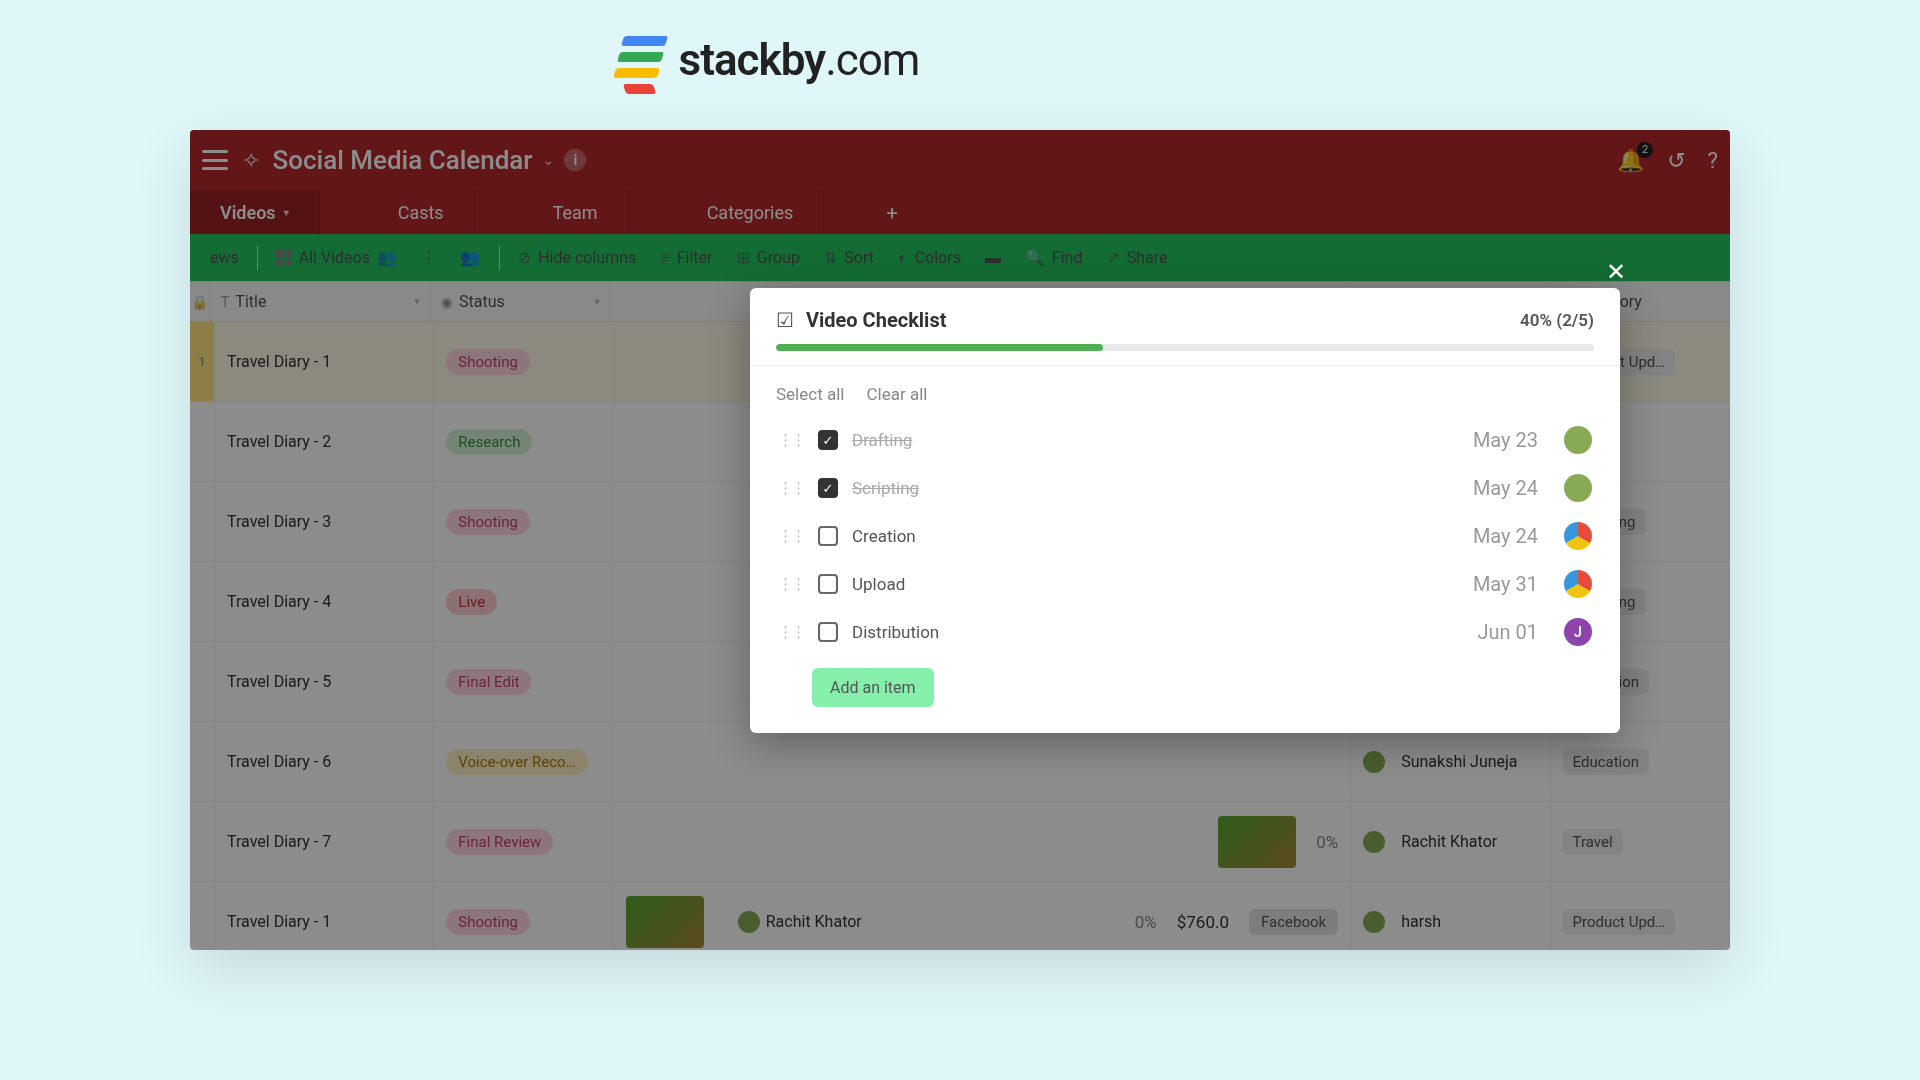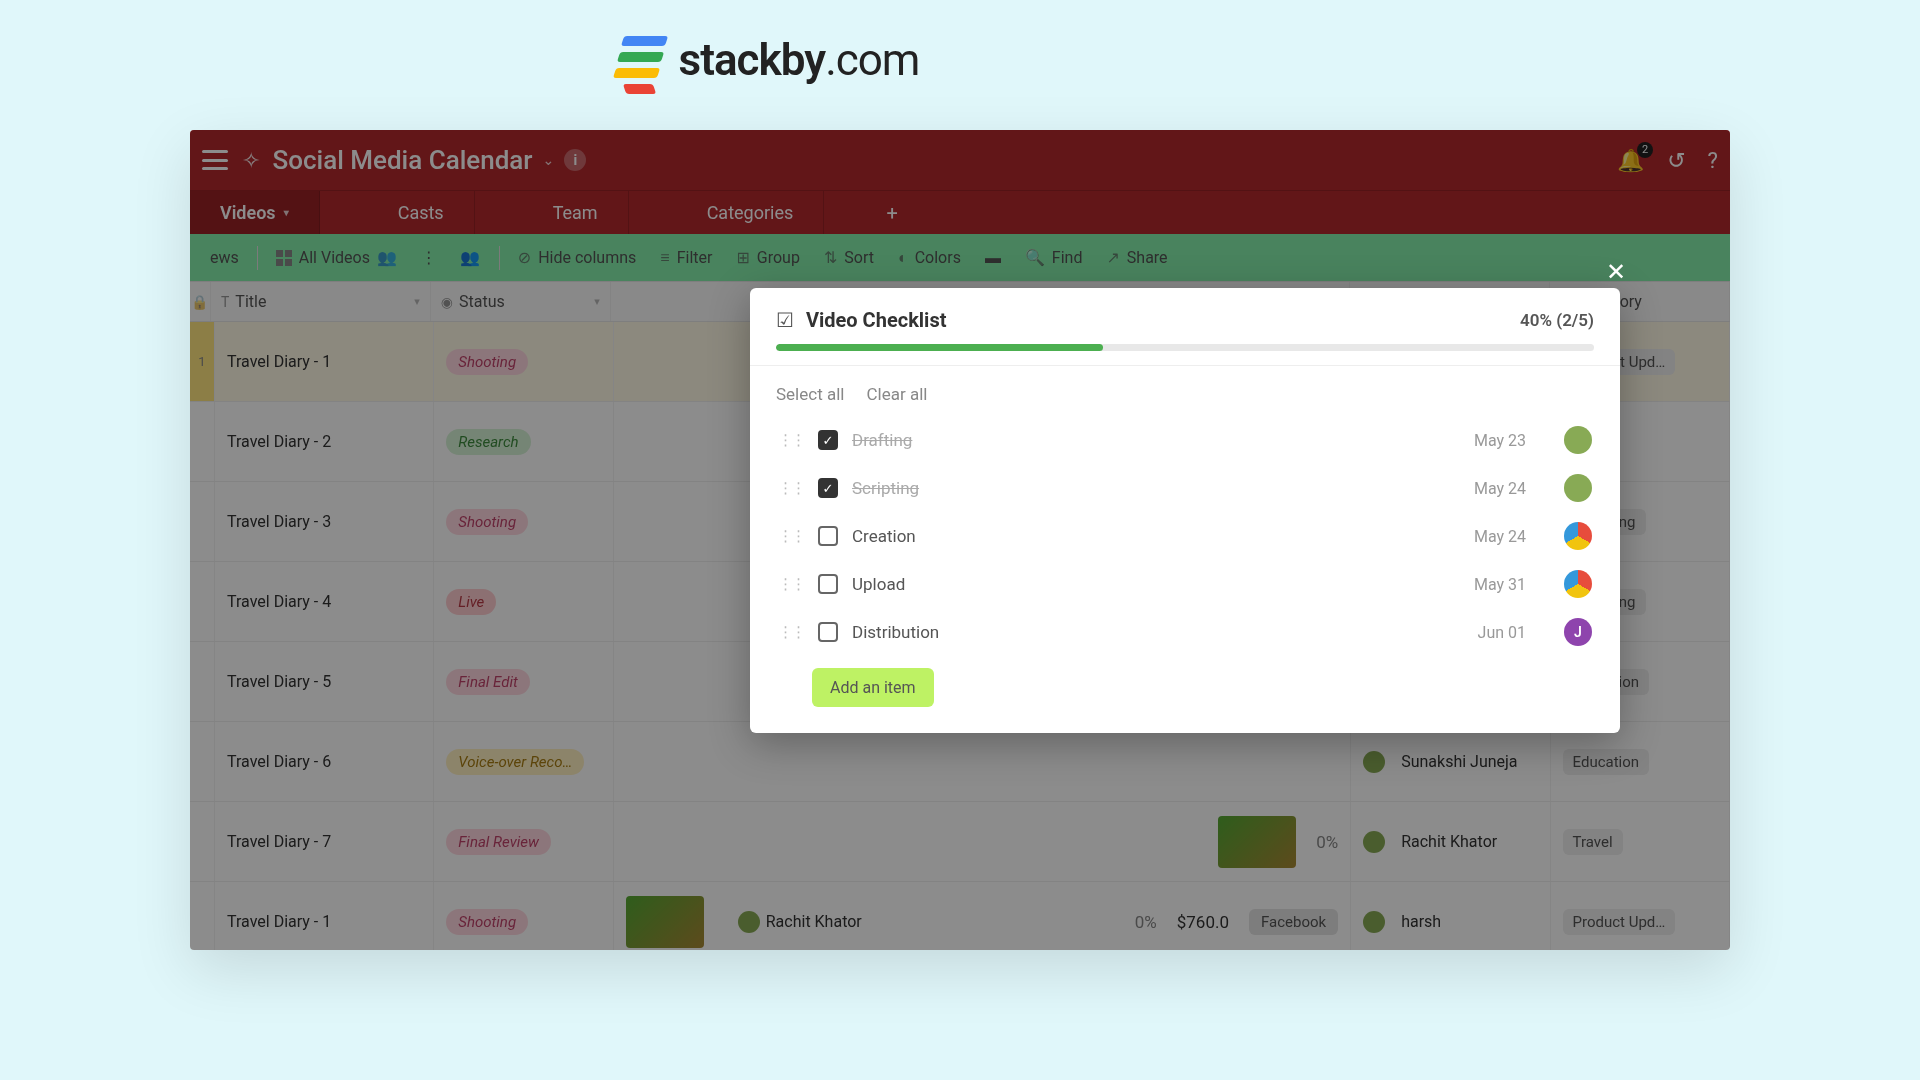--- a/index.html
+++ b/index.html
@@ -29,21 +29,21 @@
 .hdr-spacer { flex: 1; }
 .hdr-icon { margin-left: 22px; font-size: 22px; position: relative; cursor: pointer; }
 .bell-badge { position: absolute; top: -6px; right: -8px; background: #222; color: #fff; font-size: 11px; min-width: 16px; height: 16px; border-radius: 8px; display: flex; align-items: center; justify-content: center; padding: 0 3px; }
 
 .tabs-row { height: 44px; background: #b3282d; display: flex; align-items: stretch; border-top: 1px solid rgba(0,0,0,0.15); gap: 48px; }
 .tab { padding: 0 30px; display: flex; align-items: center; font-size: 18px; color: #fff; border-right: 1px solid rgba(0,0,0,0.15); cursor: pointer; }
 .tab.active { background: #9a2126; font-weight: 600; }
 .tab .tri { margin-left: 8px; font-size: 10px; opacity: 0.8; }
 .tab-add { width: 40px; display: flex; align-items: center; justify-content: center; color: #fff; font-size: 20px; cursor: pointer; }
 
-.toolbar { height: 48px; background: #86efac; border-bottom: 1px solid #e5e5e5; display: flex; align-items: center; padding: 0 8px; font-size: 16px; color: #555; }
+.toolbar { height: 48px; background: #22c55e; border-bottom: 1px solid #e5e5e5; display: flex; align-items: center; padding: 0 8px; font-size: 16px; color: #555; }
 .tb-item { display: flex; align-items: center; gap: 7px; padding: 6px 12px; cursor: pointer; border-radius: 4px; }
 .tb-sep { width: 1px; height: 24px; background: #e0e0e0; margin: 0 6px; }
 .tb-icon { font-size: 16px; opacity: 0.7; }
 .grid-mini { width: 16px; height: 16px; display: grid; grid-template-columns: 1fr 1fr; grid-template-rows: 1fr 1fr; gap: 2px; }
 .grid-mini span { background: #888; }
 
 .sheet { position: relative; height: calc(100% - 152px); overflow: hidden; }
 .col-headers { display: flex; height: 40px; background: #fafafa; border-bottom: 1px solid #e5e5e5; font-size: 16px; color: #555; }
 .ch { display: flex; align-items: center; padding: 0 10px; border-right: 1px solid #eee; gap: 6px; }
 .ch .icn { opacity: 0.6; font-size: 14px; }
@@ -53,21 +53,21 @@
 .w-status { width: 180px; }
 .w-gap { width: 740px; }
 .w-collab { width: 200px; }
 .w-cat { width: 180px; }
 
 .rows { }
 .row { display: flex; height: 80px; border-bottom: 1px solid #eee; font-size: 16px; color: #333; align-items: center; }
 .cell { padding: 0 12px; border-right: 1px solid #f2f2f2; height: 100%; display: flex; align-items: center; }
 .c-handle { width: 20px; justify-content: center; color: #888; font-size: 13px; }
 .c-title { width: 220px; }
-.c-status { width: 180px; font-style: italic; }
+.c-status { width: 180px; }
 .c-gap { width: 740px; gap: 20px; justify-content: flex-end; }
 .c-collab { width: 200px; gap: 16px; }
 .c-cat { width: 180px; }
 
 .pill { padding: 4px 12px; border-radius: 14px; font-size: 15px; }
 .thumb { width: 78px; height: 52px; border-radius: 4px; background: linear-gradient(135deg,#5a3,#a83); }
 .pct { color: #888; font-size: 17px; }
 .money { color: #333; font-size: 17px; }
 .fb-pill { background: #e4e4e4; color: #555; padding: 4px 12px; border-radius: 6px; font-size: 15px; }
 .av { width: 22px; height: 22px; border-radius: 50%; background: #8a5; flex-shrink: 0; }
@@ -94,26 +94,26 @@
 .bulk-actions { display: flex; gap: 22px; margin-bottom: 14px; }
 .bulk-link { color: #888; font-size: 17px; cursor: pointer; }
 
 .chk-list { display: flex; flex-direction: column; gap: 4px; }
 .chk-row { display: flex; align-items: center; gap: 14px; padding: 8px 2px; }
 .drag-handle { color: #bbb; font-size: 15px; cursor: grab; letter-spacing: -2px; }
 .chk-box { width: 20px; height: 20px; border: 2px solid #666; border-radius: 4px; display: flex; align-items: center; justify-content: center; cursor: pointer; flex-shrink: 0; }
 .chk-box.checked { background: #333; border-color: #333; color: #fff; font-size: 13px; }
 .chk-label { font-size: 17px; color: #555; flex: 1; }
 .chk-label.done { text-decoration: line-through; color: #aaa; }
-.chk-date { color: #999; font-size: 16px; margin-right: 24px; }
+.chk-date { color: #999; font-size: 20px; margin-right: 12px; }
 .chk-av { width: 28px; height: 28px; border-radius: 50%; background: #8a5; flex-shrink: 0; }
 .chk-av.purple { background: #8e44ad; color:#fff; display:flex; align-items:center; justify-content:center; font-size:14px; font-weight:600; }
 .chk-av.multi { background: conic-gradient(#e74c3c 0 120deg,#f1c40f 120deg 240deg,#3498db 240deg 360deg); }
 
-.add-item-btn { margin-top: 14px; margin-left: 36px; padding: 10px 18px; background: #bef264; border-radius: 6px; font-size: 16px; color: #555; display: inline-block; cursor: pointer; border: none; }
+.add-item-btn { margin-top: 14px; margin-left: 36px; padding: 10px 18px; background: #86efac; border-radius: 6px; font-size: 16px; color: #555; display: inline-block; cursor: pointer; border: none; }
 </style>
 </head>
 <body>
 
 <div class="page-wrap">
 
   <div class="brand-logo">
     <div class="brand-mark">
       <span class="s1"></span>
         <span class="s2"></span>

